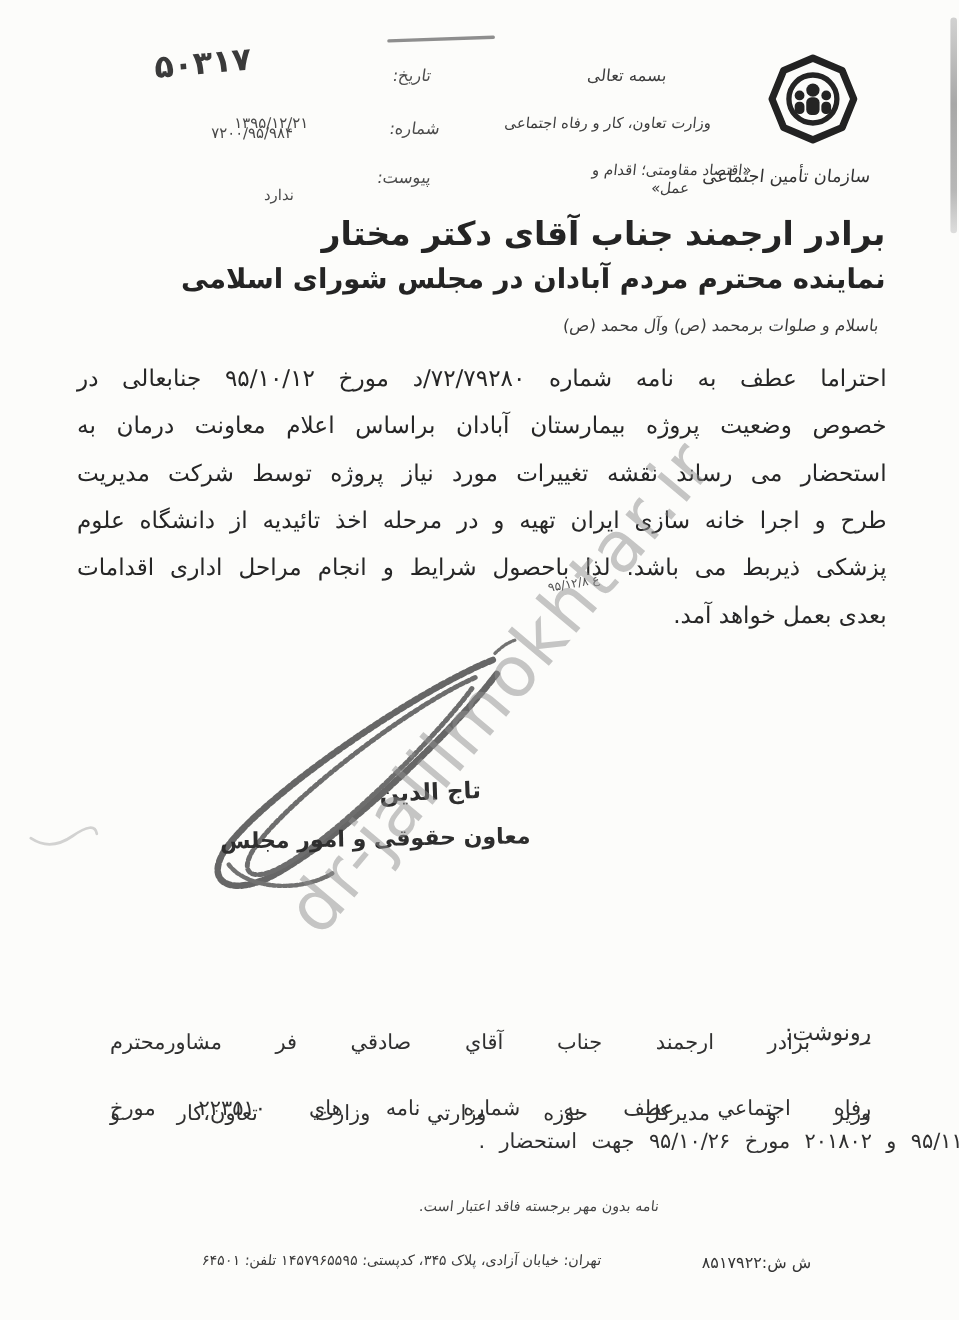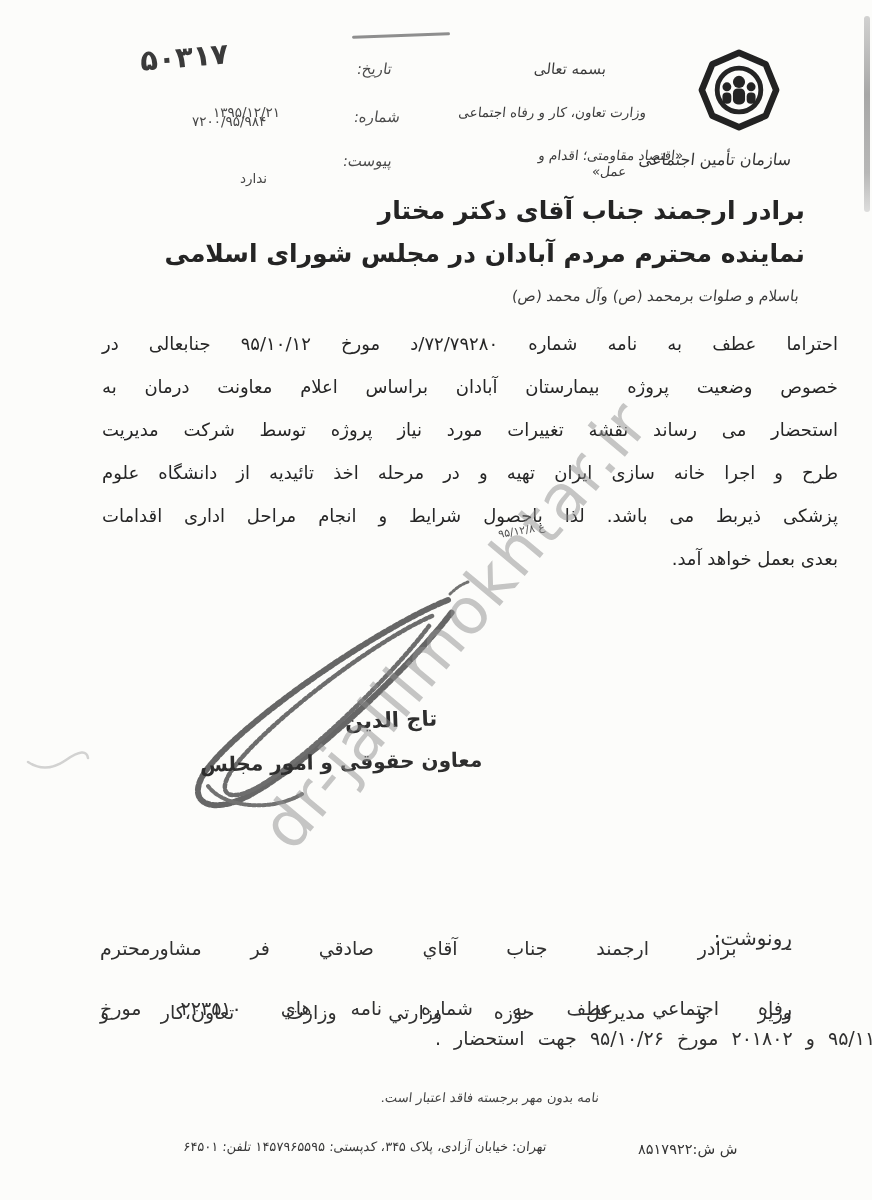--- a/index.html
+++ b/index.html
@@ -30,28 +30,28 @@
   
   .callig{color:#3d3d3d;transform:skewX(-6deg);}
   .besm{left:534px;top:60px;font-size:15px;}
   .ministry{left:450px;top:104px;font-size:13.5px;width:205px;text-align:center;}
   .slogan{left:520px;top:147px;font-size:13.5px;width:180px;text-align:center;}
   .orgname{left:630px;top:150px;font-size:16px;width:170px;text-align:center;color:#333;}
 
   .emblem{left:698px;top:48px;width:82px;height:84px;filter:blur(.3px);}
 
   
-  .rec1{right:67px;top:196px;font-size:25px;font-weight:bold;color:#242424;white-space:nowrap;}
+  .rec1{right:67px;top:196px;font-size:30px;font-weight:bold;color:#242424;white-space:nowrap;}
   .rec2{right:67px;top:239px;font-size:25px;font-weight:bold;color:#242424;white-space:nowrap;}
   .salut{right:73px;top:287px;font-size:15px;color:#3b3b3b;transform:skewX(-6deg);}
 
   
   .jline{
-    left:70px;width:736px;font-size:18px;font-weight:500;color:#262626;
-    text-align:justify;text-align-last:justify;height:43px;line-height:36px;margin-left:32px;
+    left:70px;width:736px;font-size:21px;font-weight:500;color:#262626;
+    text-align:justify;text-align-last:justify;height:43px;line-height:36px;
   }
   .jline.last{text-align:right;text-align-last:right;}
   .hand-note{
     left:498px;top:524px;font-size:11px;color:#4f4f4f;
     transform:rotate(-10deg);white-space:nowrap;
   }
 
   
   .sig-svg{left:150px;top:572px;width:345px;height:245px;opacity:.85;}
   .sig-name{left:345px;top:708px;font-size:21px;font-weight:bold;color:#2e2e2e;transform:rotate(-2deg);}

